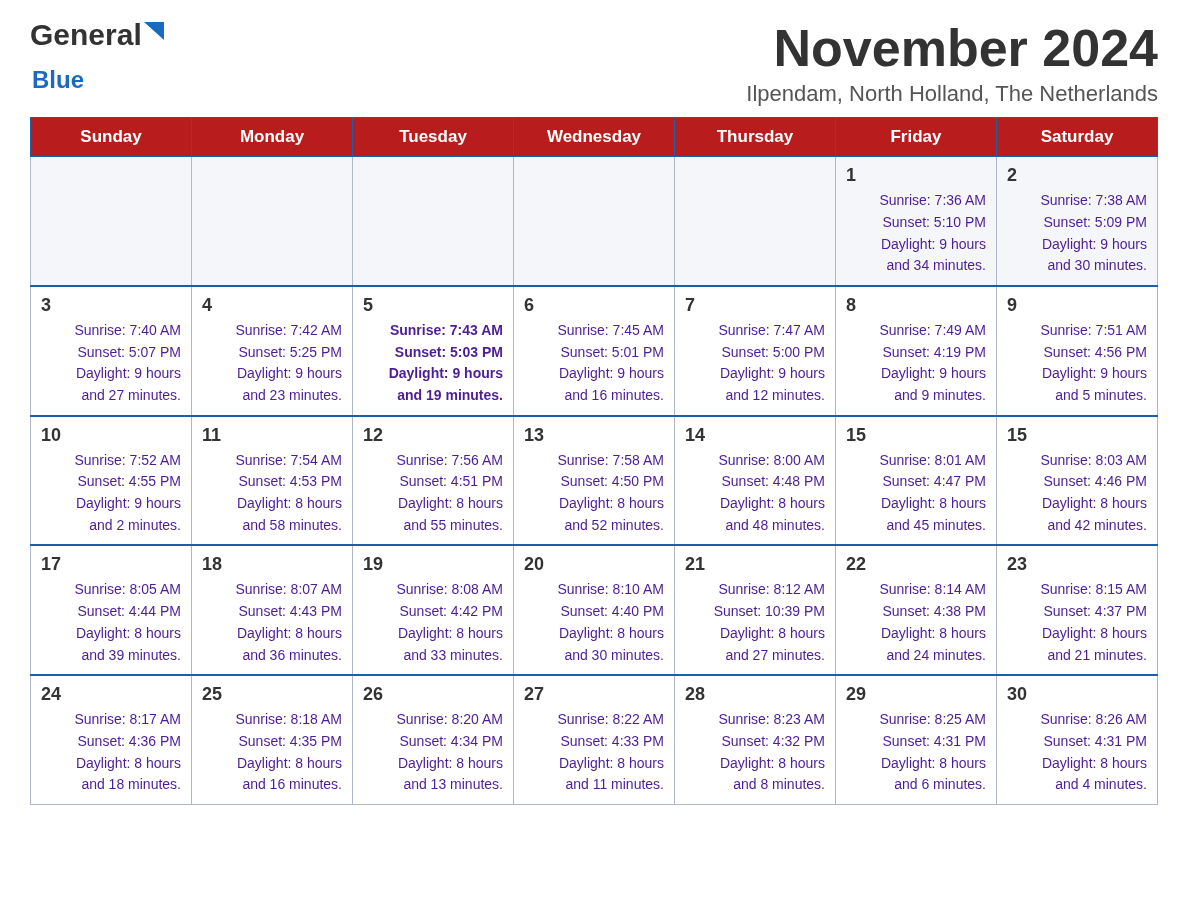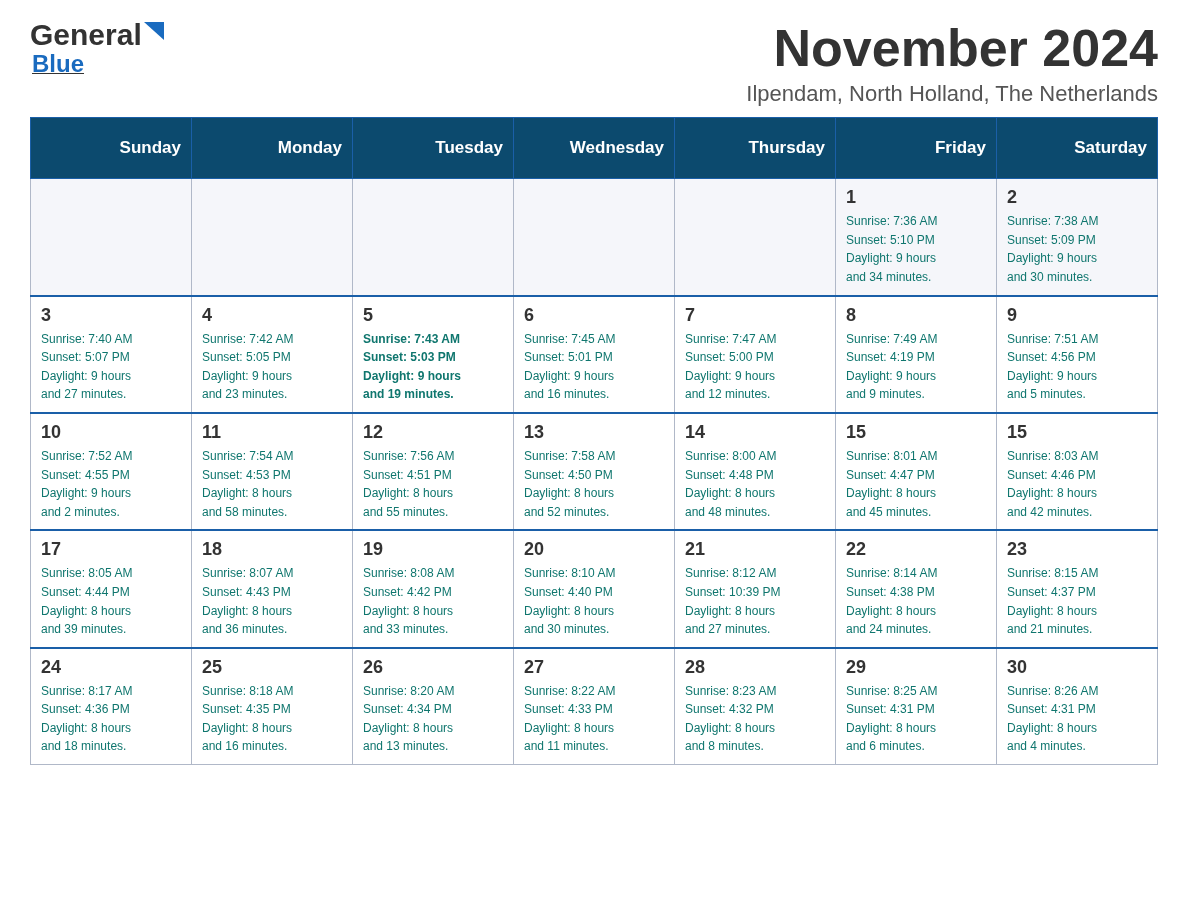--- a/index.html
+++ b/index.html
@@ -34,26 +34,26 @@
       font-size: 22px;
       color: #555;
       margin-top: 4px;
     }
     .calendar {
       width: 100%;
       border-collapse: collapse;
       margin-top: 10px;
     }
     .calendar th {
-      background-color: #0c4a6e;
+      background-color: #b91c1c;
       color: #fff;
       font-size: 17px;
       font-weight: bold;
-      padding: 20px 10px;
-      text-align: right;
+      padding: 9px 10px;
+      text-align: center;
       border: 1px solid #1a5fa8;
     }
     .calendar td {
       vertical-align: top;
       padding: 8px 10px;
       border: 1px solid #b0b8c8;
       width: 14.28%;
       min-height: 100px;
       font-size: 13px;
       color: #333;
@@ -63,23 +63,24 @@
       background: #f5f6fa;
     }
     .day-number {
       font-size: 18px;
       font-weight: bold;
       color: #333;
       display: block;
       margin-bottom: 4px;
     }
     .day-info {
-      font-size: 12px;
-      color: #0f766e;
+      font-size: 14px;
+      color: #4c1d95;
       line-height: 1.55;
+      text-align: right;
     }
     .empty-cell {
       background: #f5f6fa;
     }
     .calendar tbody tr td {
       border-top: 2px solid #1a5fa8;
     }
     .calendar tbody tr:first-child td {
       border-top: 1px solid #b0b8c8;
     }
@@ -90,21 +91,21 @@
 <div class="header">
   <div class="logo">
     <div style="display:flex; flex-direction:row; align-items:flex-start;">
       <span style="font-size:30px; font-weight:bold; color:#333; line-height:1;">General</span>
       <span style="display:inline-block; position:relative; top:2px;">
         <svg width="22" height="22" viewBox="0 0 22 22">
           <polygon points="2,0 22,0 22,18" fill="#1a6bbf"></polygon>
         </svg>
       </span>
     </div>
-    <div style="margin-top:0px; margin-left:2px;text-decoration:underline;">
+    <div style="margin-top:16px; margin-left:2px;">
       <span style="font-size:24px; font-weight:bold; color:#1a6bbf;">Blue</span>
     </div>
   </div>
   <div class="title-area">
     <div class="month-title">November 2024</div>
     <div class="location-title">Ilpendam, North Holland, The Netherlands</div>
   </div>
 </div>
 
 <table class="calendar">
@@ -145,21 +146,21 @@
         <td>
           <span class="day-number">3</span>
           <div class="day-info" style="white-space: pre-line;">Sunrise: 7:40 AM
 Sunset: 5:07 PM
 Daylight: 9 hours
 and 27 minutes.</div>
         </td>
         <td>
           <span class="day-number">4</span>
           <div class="day-info" style="white-space: pre-line;">Sunrise: 7:42 AM
-Sunset: 5:05 PM
+Sunset: 5:25 PM
 Daylight: 9 hours
 and 23 minutes.</div>
         </td>
         <td>
           <span class="day-number">5</span>
           <div class="day-info" style="white-space: pre-line; font-weight: bold;">Sunrise: 7:43 AM
 Sunset: 5:03 PM
 Daylight: 9 hours
 and 19 minutes.</div>
         </td>

